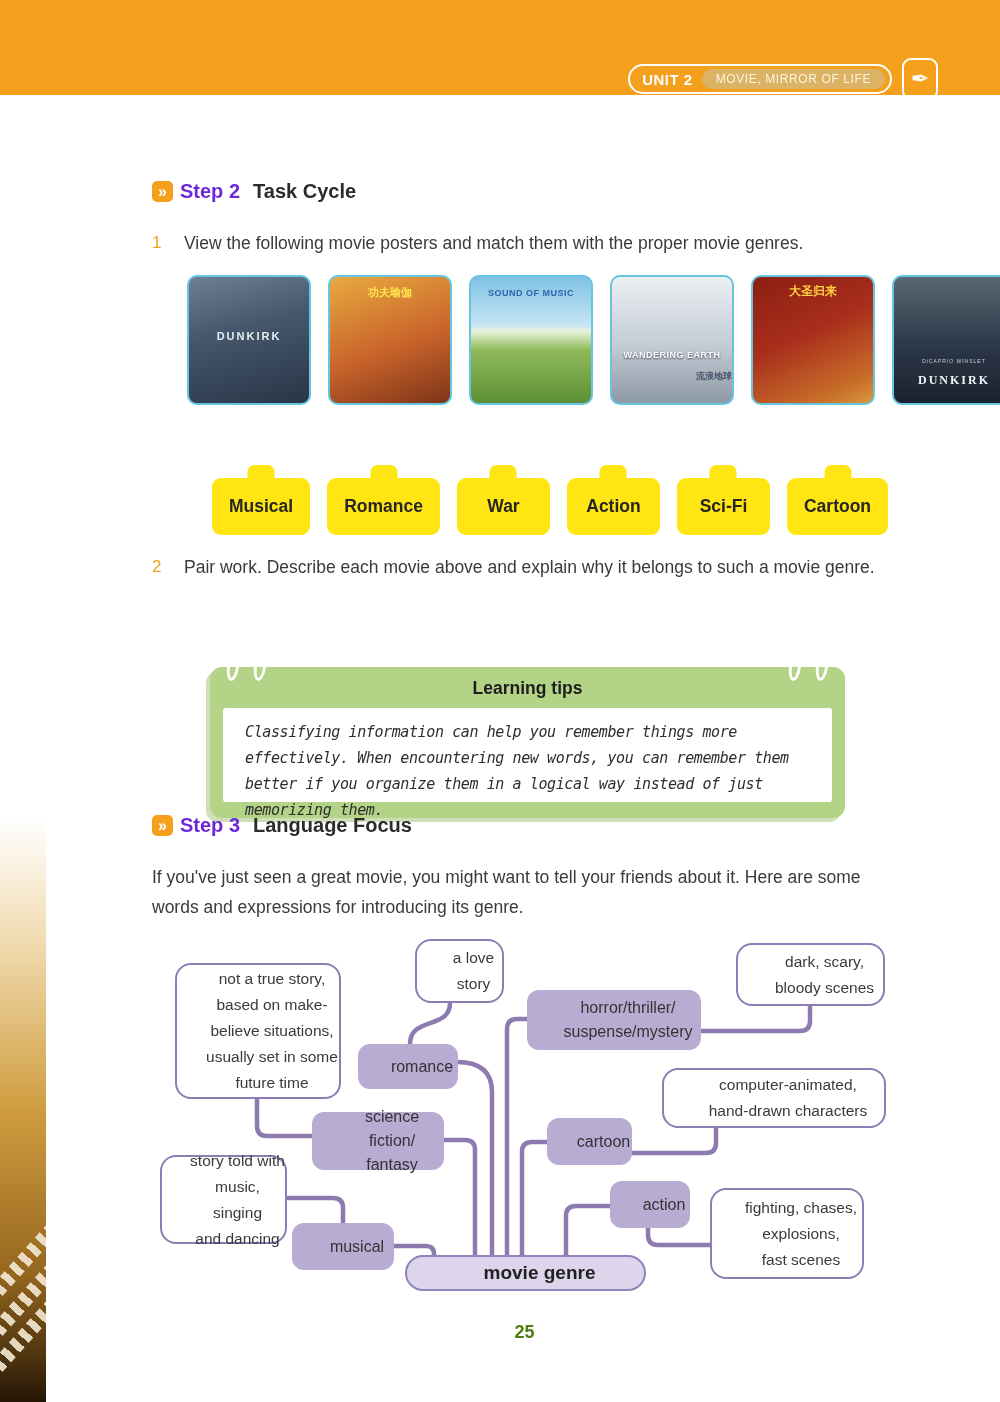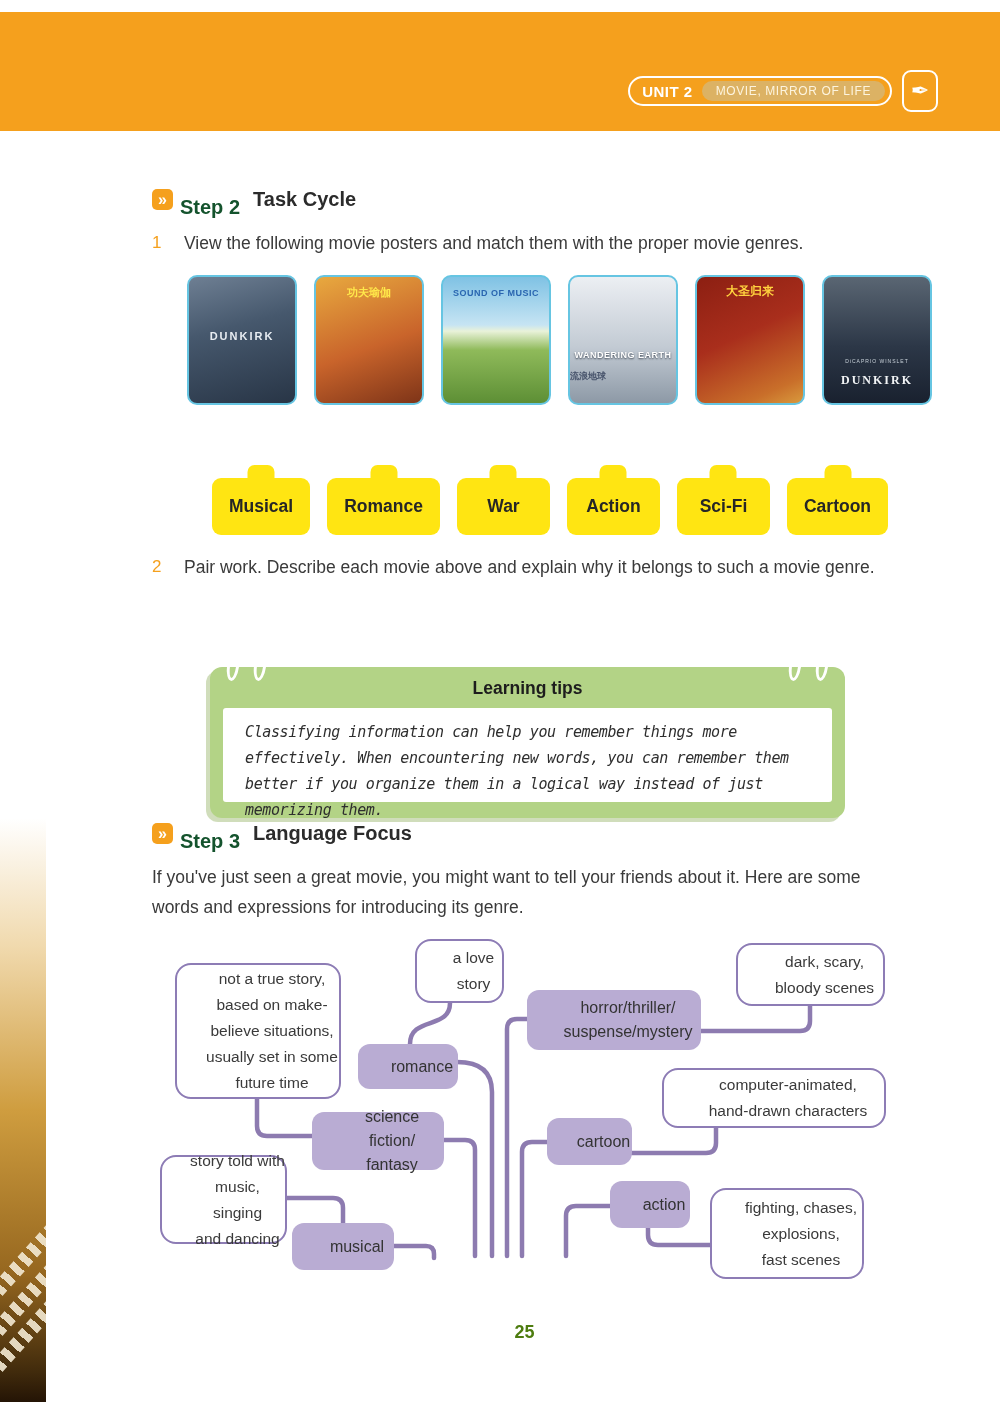--- a/index.html
+++ b/index.html
@@ -4,61 +4,61 @@
 <style>
   * { margin:0; padding:0; box-sizing:border-box; }
   html,body { background:#ffffff; }
   .page {
     position:relative; width:1000px; height:1402px; margin:0 auto;
     background:#ffffff; overflow:hidden;
     font-family:"Liberation Sans", sans-serif; color:#3a3a3a;
   }
 
   
-  .header-band { position:absolute; left:0; top:12px; width:1000px; height:119px; background:#f5a01d; }
+  .header-band { position:absolute; left:0; top:0; width:1000px; height:95px; background:#f5a01d; }
   .header-right { position:absolute; right:62px; top:58px; display:flex; align-items:center; gap:10px; }
   .unit-outer { display:flex; align-items:center; gap:9px; border:2px solid #ffffff; border-radius:16px; padding:3px 5px 3px 12px; }
   .unit-label { color:#ffffff; font-weight:bold; font-size:15px; letter-spacing:.5px; }
   .unit-pill { background:#dcb264; border-radius:12px; padding:3px 14px; color:#fdf4de; font-size:12px; letter-spacing:.6px; }
   .pen-box { width:36px; height:42px; border:2px solid #ffffff; border-radius:9px; display:flex; align-items:center; justify-content:center; }
   .pen-glyph { color:#ffffff; font-size:22px; line-height:1; }
 
   
   .left-stripe { position:absolute; left:0; top:818px; width:46px; height:584px; overflow:hidden;
     background:linear-gradient(to bottom, rgba(232,196,120,0) 0%, rgba(226,180,92,.5) 22%, #cf9d3f 50%, #96671f 78%, #402a0c 95%, #241405 100%); }
   .film { position:absolute; left:-18px; width:90px; height:15px; opacity:.9;
     background:repeating-linear-gradient(90deg, #f3e9d2 0 7px, rgba(0,0,0,0) 7px 13px); }
   .film1 { top:432px; transform:rotate(-48deg); }
   .film2 { top:472px; transform:rotate(-48deg); }
   .film3 { top:508px; transform:rotate(-48deg); }
 
   
   .step-heading { position:absolute; display:flex; align-items:center; gap:7px; }
   .step-chevron { width:21px; height:21px; background:#f5a01d; border-radius:5px; color:#ffffff;
     font-weight:bold; font-size:16px; display:flex; align-items:center; justify-content:center; }
-  .step-label { color:#14532d; font-weight:bold; font-size:20px;margin-top:16px; }
+  .step-label { color:#6d28d9; font-weight:bold; font-size:20px; }
   .step-title { color:#2b2b2b; font-weight:bold; font-size:20px; margin-left:6px; }
   .task-row { position:absolute; left:152px; width:760px; display:flex; gap:20px; }
   .task-num { color:#f5a01d; font-size:17px; width:12px; flex:none; }
   .task-text { color:#3a3a3a; font-size:17.5px; }
 
   
   .posters { position:absolute; left:187px; top:275px; display:flex; gap:17px; }
-  .poster { width:110px; height:130px; border:2px solid #66c5e2; border-radius:10px;
+  .poster { width:124px; height:130px; border:2px solid #66c5e2; border-radius:10px;
     position:relative; overflow:hidden; flex:none; }
   .poster .ptitle { position:absolute; width:100%; text-align:center; font-weight:bold; }
   .p1 { background:linear-gradient(165deg,#6e7f93 0%,#46586d 40%,#283546 100%); }
   .p1 .ptitle { top:42%; color:#e8edf2; font-size:11px; letter-spacing:2px; }
   .p2 { background:linear-gradient(160deg,#e8a93f 0%,#c9642b 55%,#7e3418 100%); }
   .p2 .ptitle { top:6%; color:#ffe84a; font-size:11px; }
   .p3 { background:linear-gradient(to bottom,#7fc2e4 0%,#c6e4f3 38%,#e9f2d9 43%,#8fba5a 58%,#5d8f35 100%); }
   .p3 .ptitle { top:9%; color:#2a66b0; font-size:9px; letter-spacing:.5px; }
   .p4 { background:linear-gradient(to bottom,#eceff3 0%,#c3cbd4 55%,#8d99a6 100%); }
   .p4 .ptitle { top:58%; color:#ffffff; font-size:9px; letter-spacing:.5px; text-shadow:0 1px 2px #39424e; }
-  .p4 .psub { position:absolute; top:74%; width:100%; text-align:left; color:#47536b; font-size:9px; font-weight:bold; }
+  .p4 .psub { position:absolute; top:74%; width:100%; text-align:right; color:#47536b; font-size:9px; font-weight:bold; }
   .p5 { background:linear-gradient(155deg,#8c1f12 0%,#a92e1c 45%,#c96f2a 85%,#d99a3d 100%); }
   .p5 .ptitle { top:5%; color:#ffd23e; font-size:12px; }
   .p6 { background:linear-gradient(to bottom,#5a6673 0%,#2c3747 55%,#19212f 100%); }
   .p6 .pcast { position:absolute; top:64%; width:100%; text-align:center; color:#c9d2da; font-size:5px; letter-spacing:1px; }
   .p6 .ptitle { top:76%; color:#f2f4f6; font-size:12px; letter-spacing:2px; font-family:"Liberation Serif",serif; }
 
   
   .tags { position:absolute; left:212px; top:478px; display:flex; gap:17px; }
   .tag { position:relative; }
   .tag-bump { position:absolute; top:-13px; left:50%; transform:translateX(-50%);
@@ -236,16 +236,17 @@
 fantasy</div>
   <div class="mm-box mm-genre" style="left:547px; top:1118px; width:85px; height:47px;">cartoon</div>
   <div class="mm-box mm-desc" style="left:160px; top:1155px; width:127px; height:89px;">story told with
 music, singing
 and dancing</div>
   <div class="mm-box mm-genre" style="left:610px; top:1181px; width:80px; height:47px;">action</div>
   <div class="mm-box mm-desc" style="left:710px; top:1188px; width:154px; height:91px;">fighting, chases,
 explosions,
 fast scenes</div>
   <div class="mm-box mm-genre" style="left:292px; top:1223px; width:102px; height:47px;">musical</div>
+  <div class="mm-box mm-hub" style="left:405px; top:1255px; width:241px; height:36px;">movie genre</div>
 
   <div class="page-num">25</div>
 
 </div>
 
 </body></html>

